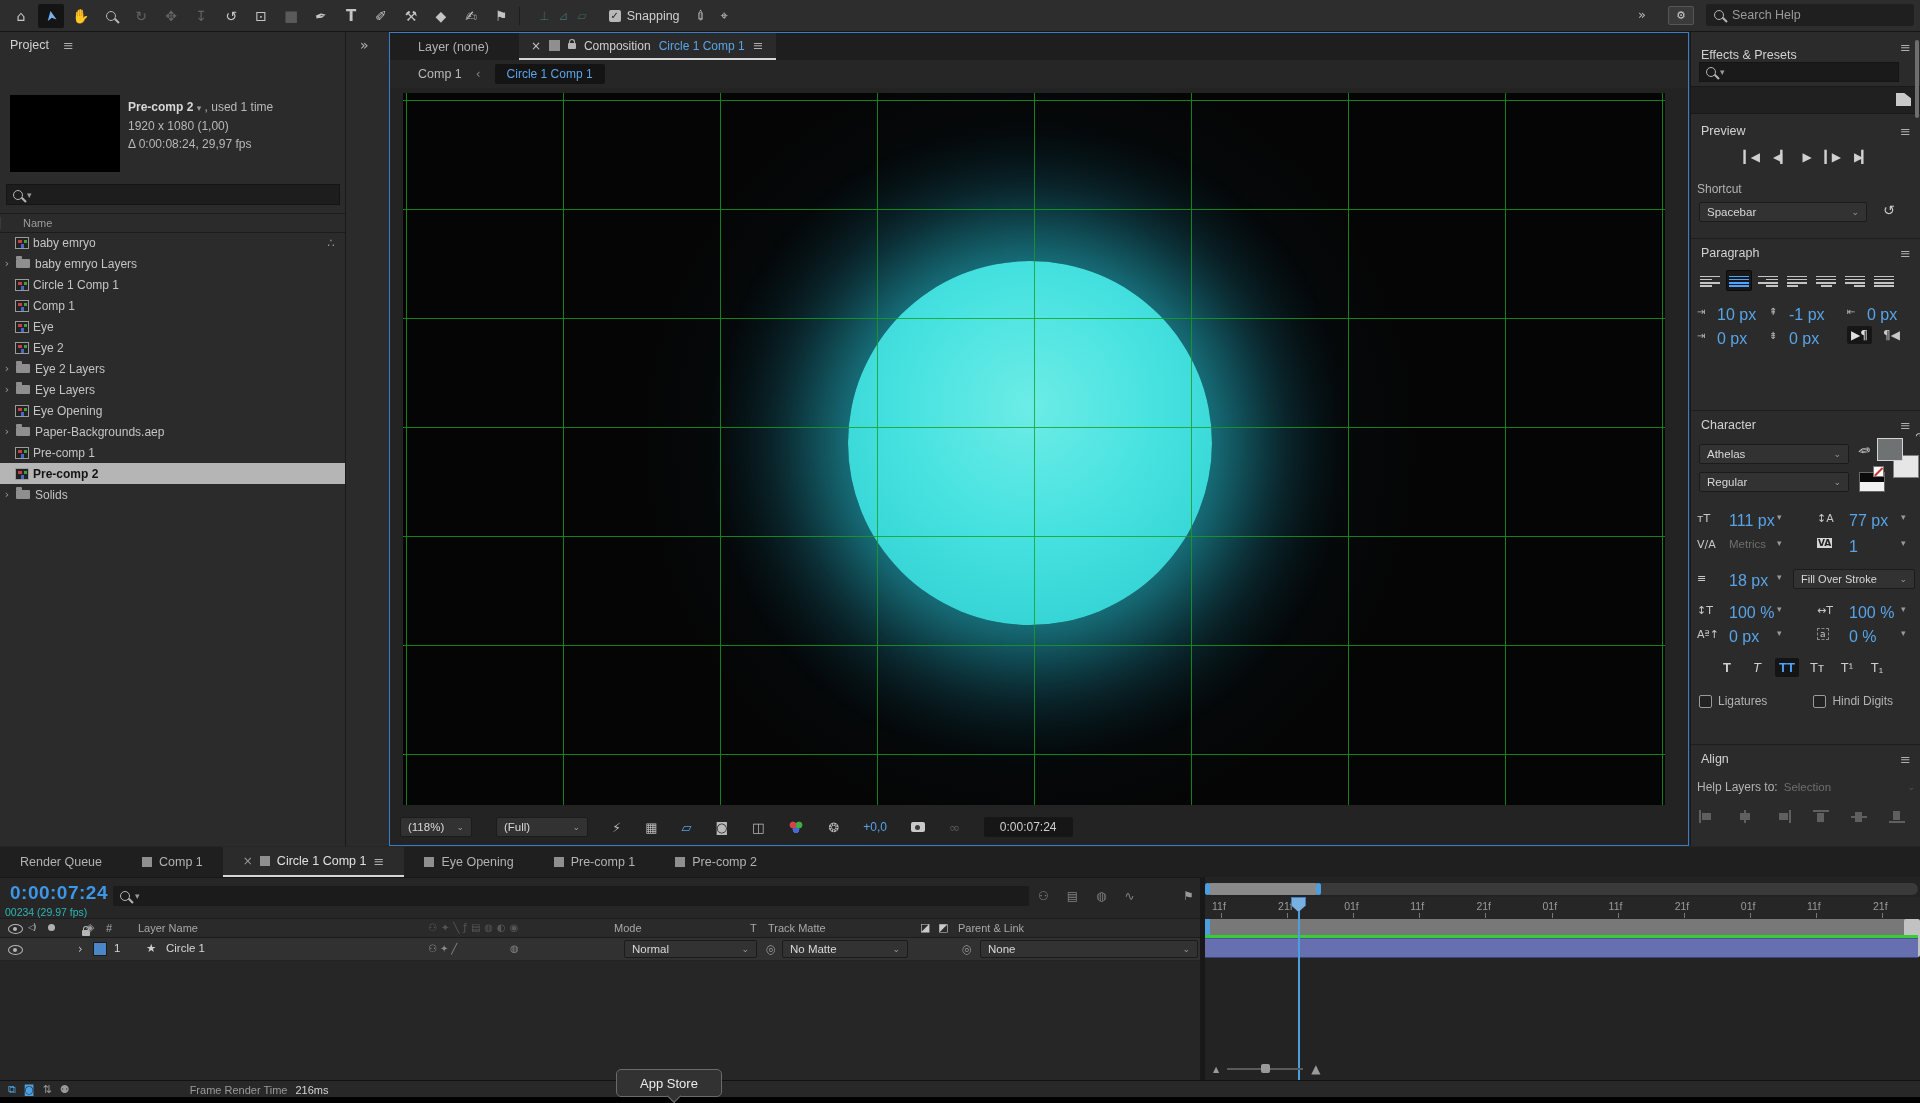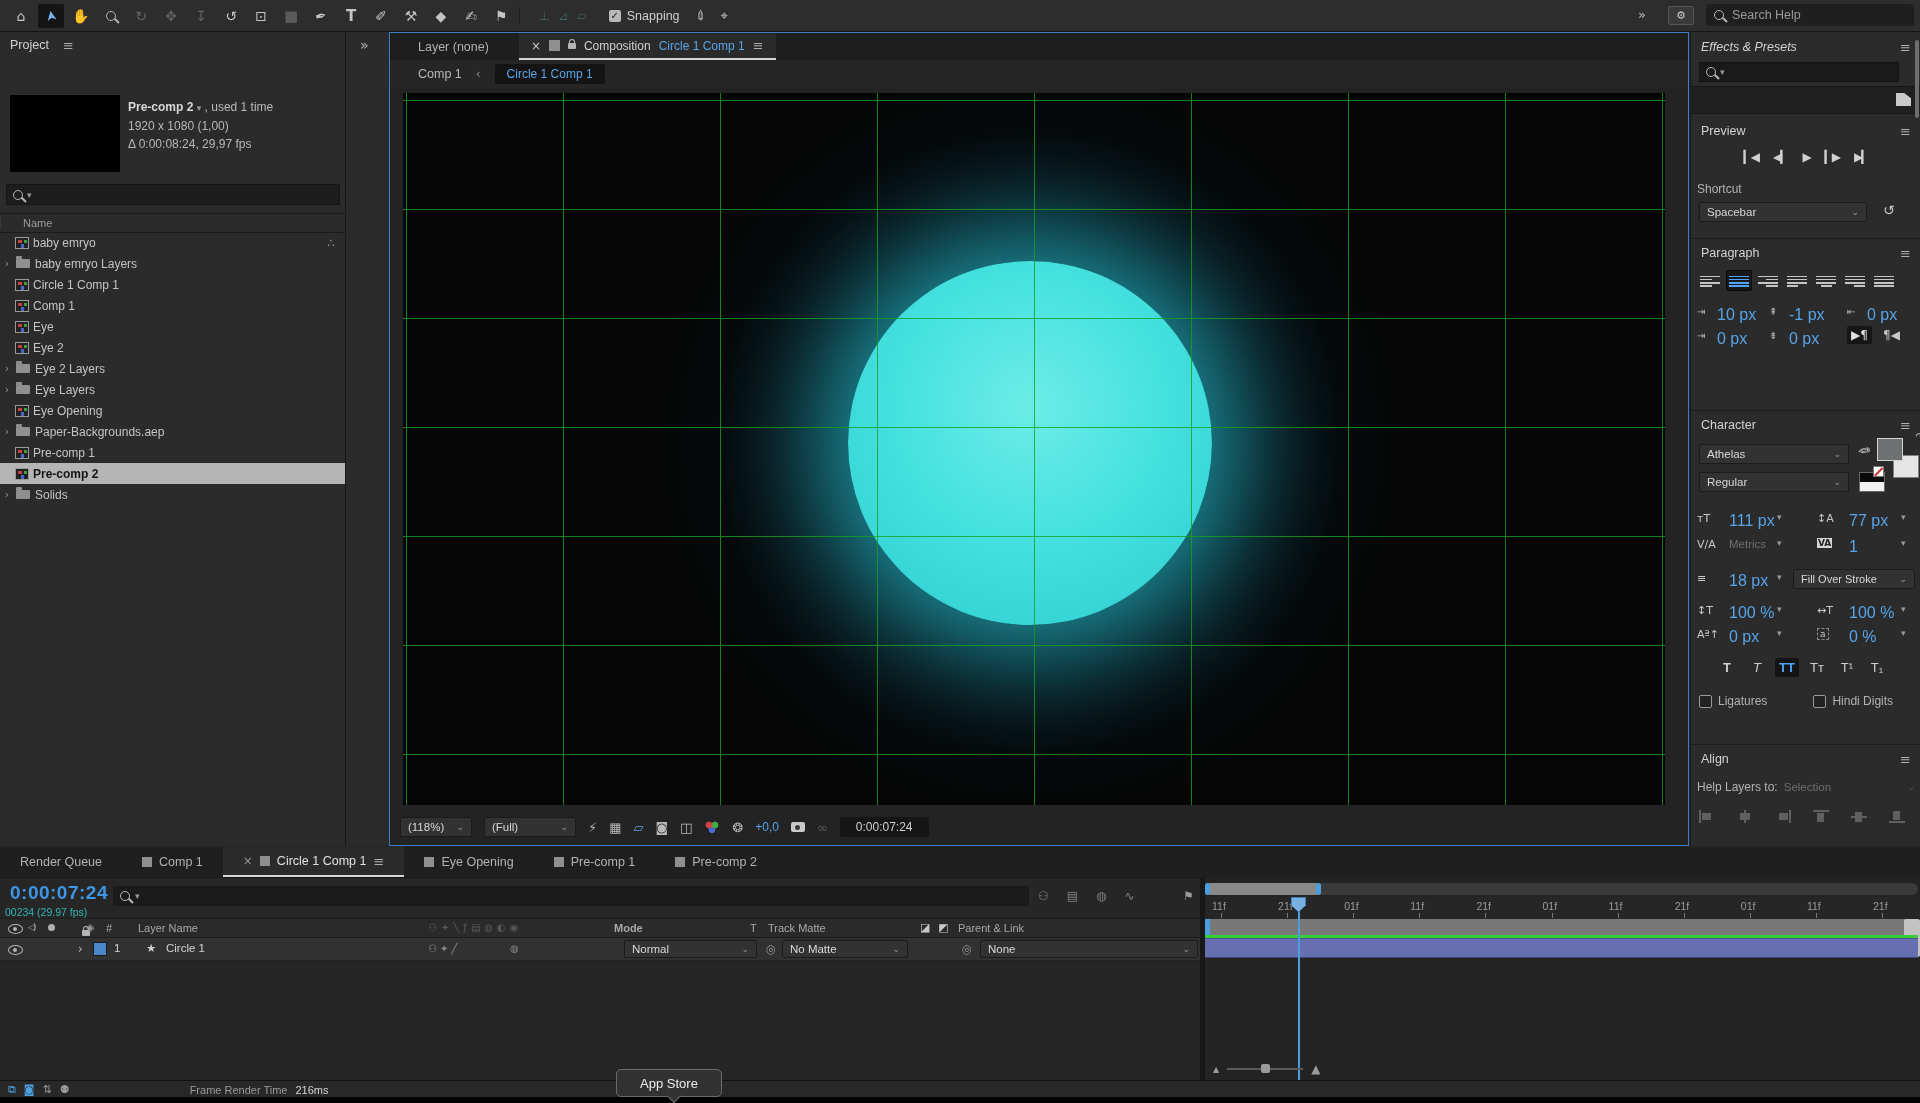--- a/index.html
+++ b/index.html
@@ -65,21 +65,21 @@
   .lockic{width:8px;height:6px;background:#b5b5b5;border-radius:1px;position:relative;display:inline-block;}
   .lockic::before{content:"";position:absolute;left:1px;top:-4px;width:4px;height:4px;border:1.2px solid #b5b5b5;border-bottom:none;border-radius:3px 3px 0 0;}
   #breadcrumb{position:absolute;left:0;top:27px;width:1298px;height:28px;background:#262626;display:flex;align-items:center;}
   #breadcrumb .parent{margin-left:28px;color:#b8b8b8;font-size:12.5px;}
   #breadcrumb .lt{margin:0 14px;color:#8a8a8a;}
   #bc-chip{background:#141414;border-radius:2px;padding:3px 12px;color:#5aa4e8;font-size:12px;}
   #viewport{position:absolute;left:13px;top:60px;width:1262px;height:712px;background:#050505;overflow:hidden;}
   #halo{position:absolute;left:237px;top:-40px;width:780px;height:780px;border-radius:50%;background:radial-gradient(circle,rgba(45,210,225,.40) 0%,rgba(28,140,170,.20) 42%,rgba(10,50,70,.08) 58%,transparent 70%);}
   #circle{position:absolute;left:445px;top:168px;width:364px;height:364px;border-radius:50%;background:radial-gradient(circle at 50% 40%,#6dece6 0%,#46e2e0 45%,#2bcbce 100%);box-shadow:0 0 90px 28px rgba(40,210,228,.55);}
   #grid{position:absolute;left:0;top:0;width:100%;height:100%;opacity:.85;background-image:linear-gradient(to right,rgba(24,160,30,.95) 1px,transparent 1px),linear-gradient(to bottom,rgba(24,160,30,.95) 1px,transparent 1px);background-size:157px 109px;background-position:3px 7px;}
-  #comp-bottom{position:absolute;left:0;top:776px;width:1298px;height:36px;background:#232323;display:flex;align-items:center;gap:12px;padding-left:10px;box-sizing:border-box;}
+  #comp-bottom{position:absolute;left:0;top:776px;width:1298px;height:36px;background:#232323;display:flex;align-items:center;gap:24px;padding-left:10px;box-sizing:border-box;}
   .dd{background:#323232;border:1px solid #1b1b1b;color:#d8d8d8;display:flex;align-items:center;justify-content:space-between;padding:0 7px;font-size:11.5px;border-radius:2px;height:20px;box-sizing:border-box;}
   .cbi{color:#b9b9b9;font-size:13px;}
   #rgb-dots{width:16px;height:12px;display:inline-block;background-image:radial-gradient(circle 3.4px at 5px 4px,#d04545 0 3.4px,transparent 3.6px),radial-gradient(circle 3.4px at 11px 4px,#3fae3f 0 3.4px,transparent 3.6px),radial-gradient(circle 3.4px at 8px 8.5px,#4668d0 0 3.4px,transparent 3.6px);}
   .cam{width:14px;height:10px;background:#c9c9c9;border-radius:2px;position:relative;display:inline-block;}
   .cam::after{content:"";position:absolute;left:4.5px;top:2.5px;width:5px;height:5px;border-radius:50%;background:#3a3a3a;}
   #vp-timecode{background:#161616;border-radius:2px;padding:3px 16px;color:#d0d0d0;font-size:12px;}
   
   #right-panel{position:absolute;left:1690px;top:32px;width:230px;height:814px;background:#2b2b2b;border-left:1px solid #191919;}
   .sect-title{position:absolute;left:10px;color:#d2d2d2;font-size:12.5px;}
   .sect-hamb{position:absolute;right:10px;color:#b0b0b0;font-size:13px;}
@@ -393,21 +393,21 @@
       <span id="rgb-dots"></span>
       <span class="cbi g">❂</span>
       <span class="blue">+0,0</span>
       <span class="cam"></span>
       <span class="cbi g dim">∞</span>
       <span id="vp-timecode">0:00:07:24</span>
     </div>
   </div>
 
   <div id="right-panel">
-    <span class="sect-title" style="top:8px;font-style:italic;">Effects &amp; Presets</span>
+    <span class="sect-title" style="top:16px;">Effects &amp; Presets</span>
     <span class="sect-hamb g" style="top:8px;">≡</span>
     <div class="panel-search" style="top:30px;">
       <span class="mag"></span>
       <span class="cv">▾</span>
     </div>
     <div class="abs" style="left:0;top:54px;width:230px;height:26px;background:#202020;border-top:1px solid #181818;border-bottom:1px solid #181818;">
       <span class="pgc abs" style="right:10px;top:6px;"></span>
     </div>
     <div id="rp-scroll"></div>
 
@@ -630,21 +630,21 @@
 
     <div id="tl-header">
       <span class="eye abs" style="left:8px;top:5px;"></span>
       <span class="abs g" style="left:28px;top:3px;font-size:9px;letter-spacing:-2px;">◁)</span>
       <span class="abs" style="left:48px;top:5px;width:7px;height:7px;border-radius:50%;background:#b0b0b0;"></span>
       <span class="lockic abs" style="left:64px;top:7px;"></span>
       <span class="abs g" style="left:86px;top:2px;color:#9a9a9a;">◈</span>
       <span class="abs" style="left:106px;top:3px;">#</span>
       <span class="abs" style="left:138px;top:3px;">Layer Name</span>
       <span class="abs g dim" style="left:428px;top:3px;letter-spacing:4px;font-size:10px;">⚇✦╲ƒ▤◍◐◉</span>
-      <span class="abs" style="left:614px;top:3px;font-weight:bold;">Mode</span>
+      <span class="abs" style="left:614px;top:3px;">Mode</span>
       <span class="abs" style="left:750px;top:3px;">T</span>
       <span class="abs" style="left:768px;top:3px;">Track Matte</span>
       <span class="abs g" style="left:920px;top:2px;color:#c9c9c9;">◪</span>
       <span class="abs g" style="left:938px;top:2px;color:#c9c9c9;">◩</span>
       <span class="abs" style="left:958px;top:3px;">Parent &amp; Link</span>
     </div>
 
     <div id="tl-layer">
       <span class="eye abs" style="left:8px;top:7px;"></span>
       <span class="abs g" style="left:78px;top:4px;color:#bbb;">›</span>

